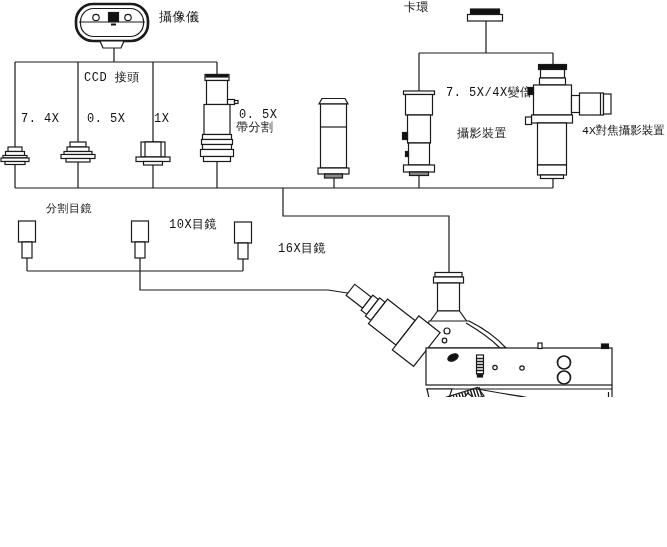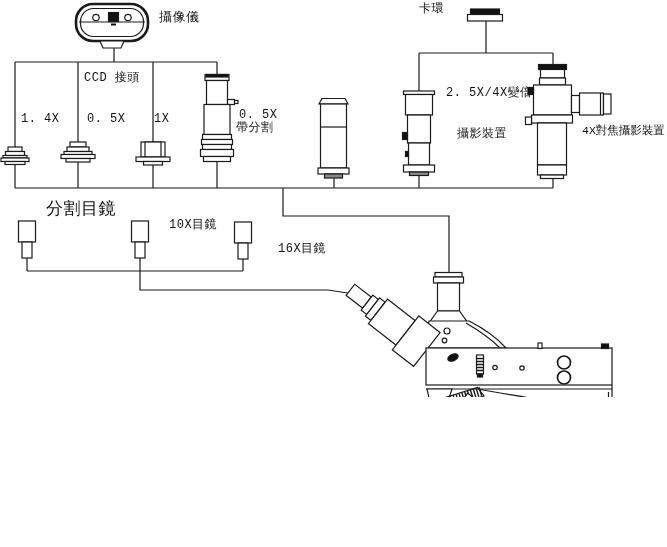--- a/index.html
+++ b/index.html
@@ -2,21 +2,21 @@
 <html><head>
 <meta charset="utf-8">
 <style>
   html,body{margin:0;padding:0;background:#fff;}
   #stage{position:relative;width:667px;height:397px;background:#fff;overflow:hidden;
          font-family:"Liberation Mono","DejaVu Sans Mono",monospace;color:#111;}
   #art{position:absolute;left:0;top:0;}
   .lbl{position:absolute;font-size:12px;line-height:13px;letter-spacing:.5px;white-space:nowrap;color:#111;}
   .fs13{font-size:13px;}
   .fs11{font-size:11.5px;letter-spacing:0;}
-  .fs125{font-size:17px;}
+  .fs125{font-size:11px;}
 </style>
 </head>
 <body>
 
 <div id="stage">
 
 <svg id="art" width="667" height="547" viewBox="0 0 667 547" stroke="#1a1a1a" fill="none" stroke-width="1.2">
 
   <g>
     <path d="M114,47 V62 M15,62 H217 M15,62 V147 M78,62 V142 M153,62 V142 M217,62 V75"></path>
@@ -215,26 +215,26 @@
     <g stroke="#fff" stroke-width="1">
       <path d="M444,536.5 v5 M448,536.5 v5 M452,536.5 v5"></path>
       <path d="M570,536.5 v5 M574,536.5 v5 M578,536.5 v5"></path>
       <path d="M602.5,536.5 v5 M606.5,536.5 v5 M610,536.5 v5"></path>
     </g>
   </g>
 </svg>
 
 <div class="lbl fs13" style="left:159px;top:11px;">攝像儀</div>
 <div class="lbl" style="left:84px;top:72px;">CCD 接頭</div>
-<div class="lbl" style="left:21px;top:113px;">1. 4X</div>
+<div class="lbl" style="left:21px;top:113px;">7. 4X</div>
 <div class="lbl" style="left:87px;top:113px;">0. 5X</div>
 <div class="lbl" style="left:154px;top:113px;">1X</div>
 <div class="lbl" style="left:239px;top:109px;">0. 5X</div>
 <div class="lbl" style="left:236px;top:122px;">帶分割</div>
-<div class="lbl" style="left:419px;top:2px;font-family:Liberation Serif, serif;">卡環</div>
-<div class="lbl" style="left:446px;top:87px;">2. 5X/4X變倍</div>
+<div class="lbl" style="left:404px;top:2px;">卡環</div>
+<div class="lbl" style="left:446px;top:87px;">7. 5X/4X變倍</div>
 <div class="lbl" style="left:457px;top:100px;margin-top:28px;">攝影裝置</div>
 <div class="lbl fs11" style="left:582px;top:124px;text-align:right;">4X對焦攝影裝置</div>
 <div class="lbl fs125" style="left:46px;top:203px;">分割目鏡</div>
 <div class="lbl" style="left:169px;top:219px;">10X目鏡</div>
 <div class="lbl" style="left:278px;top:223px;margin-top:20px;">16X目鏡</div>
 
 </div>
 
 </body></html>

